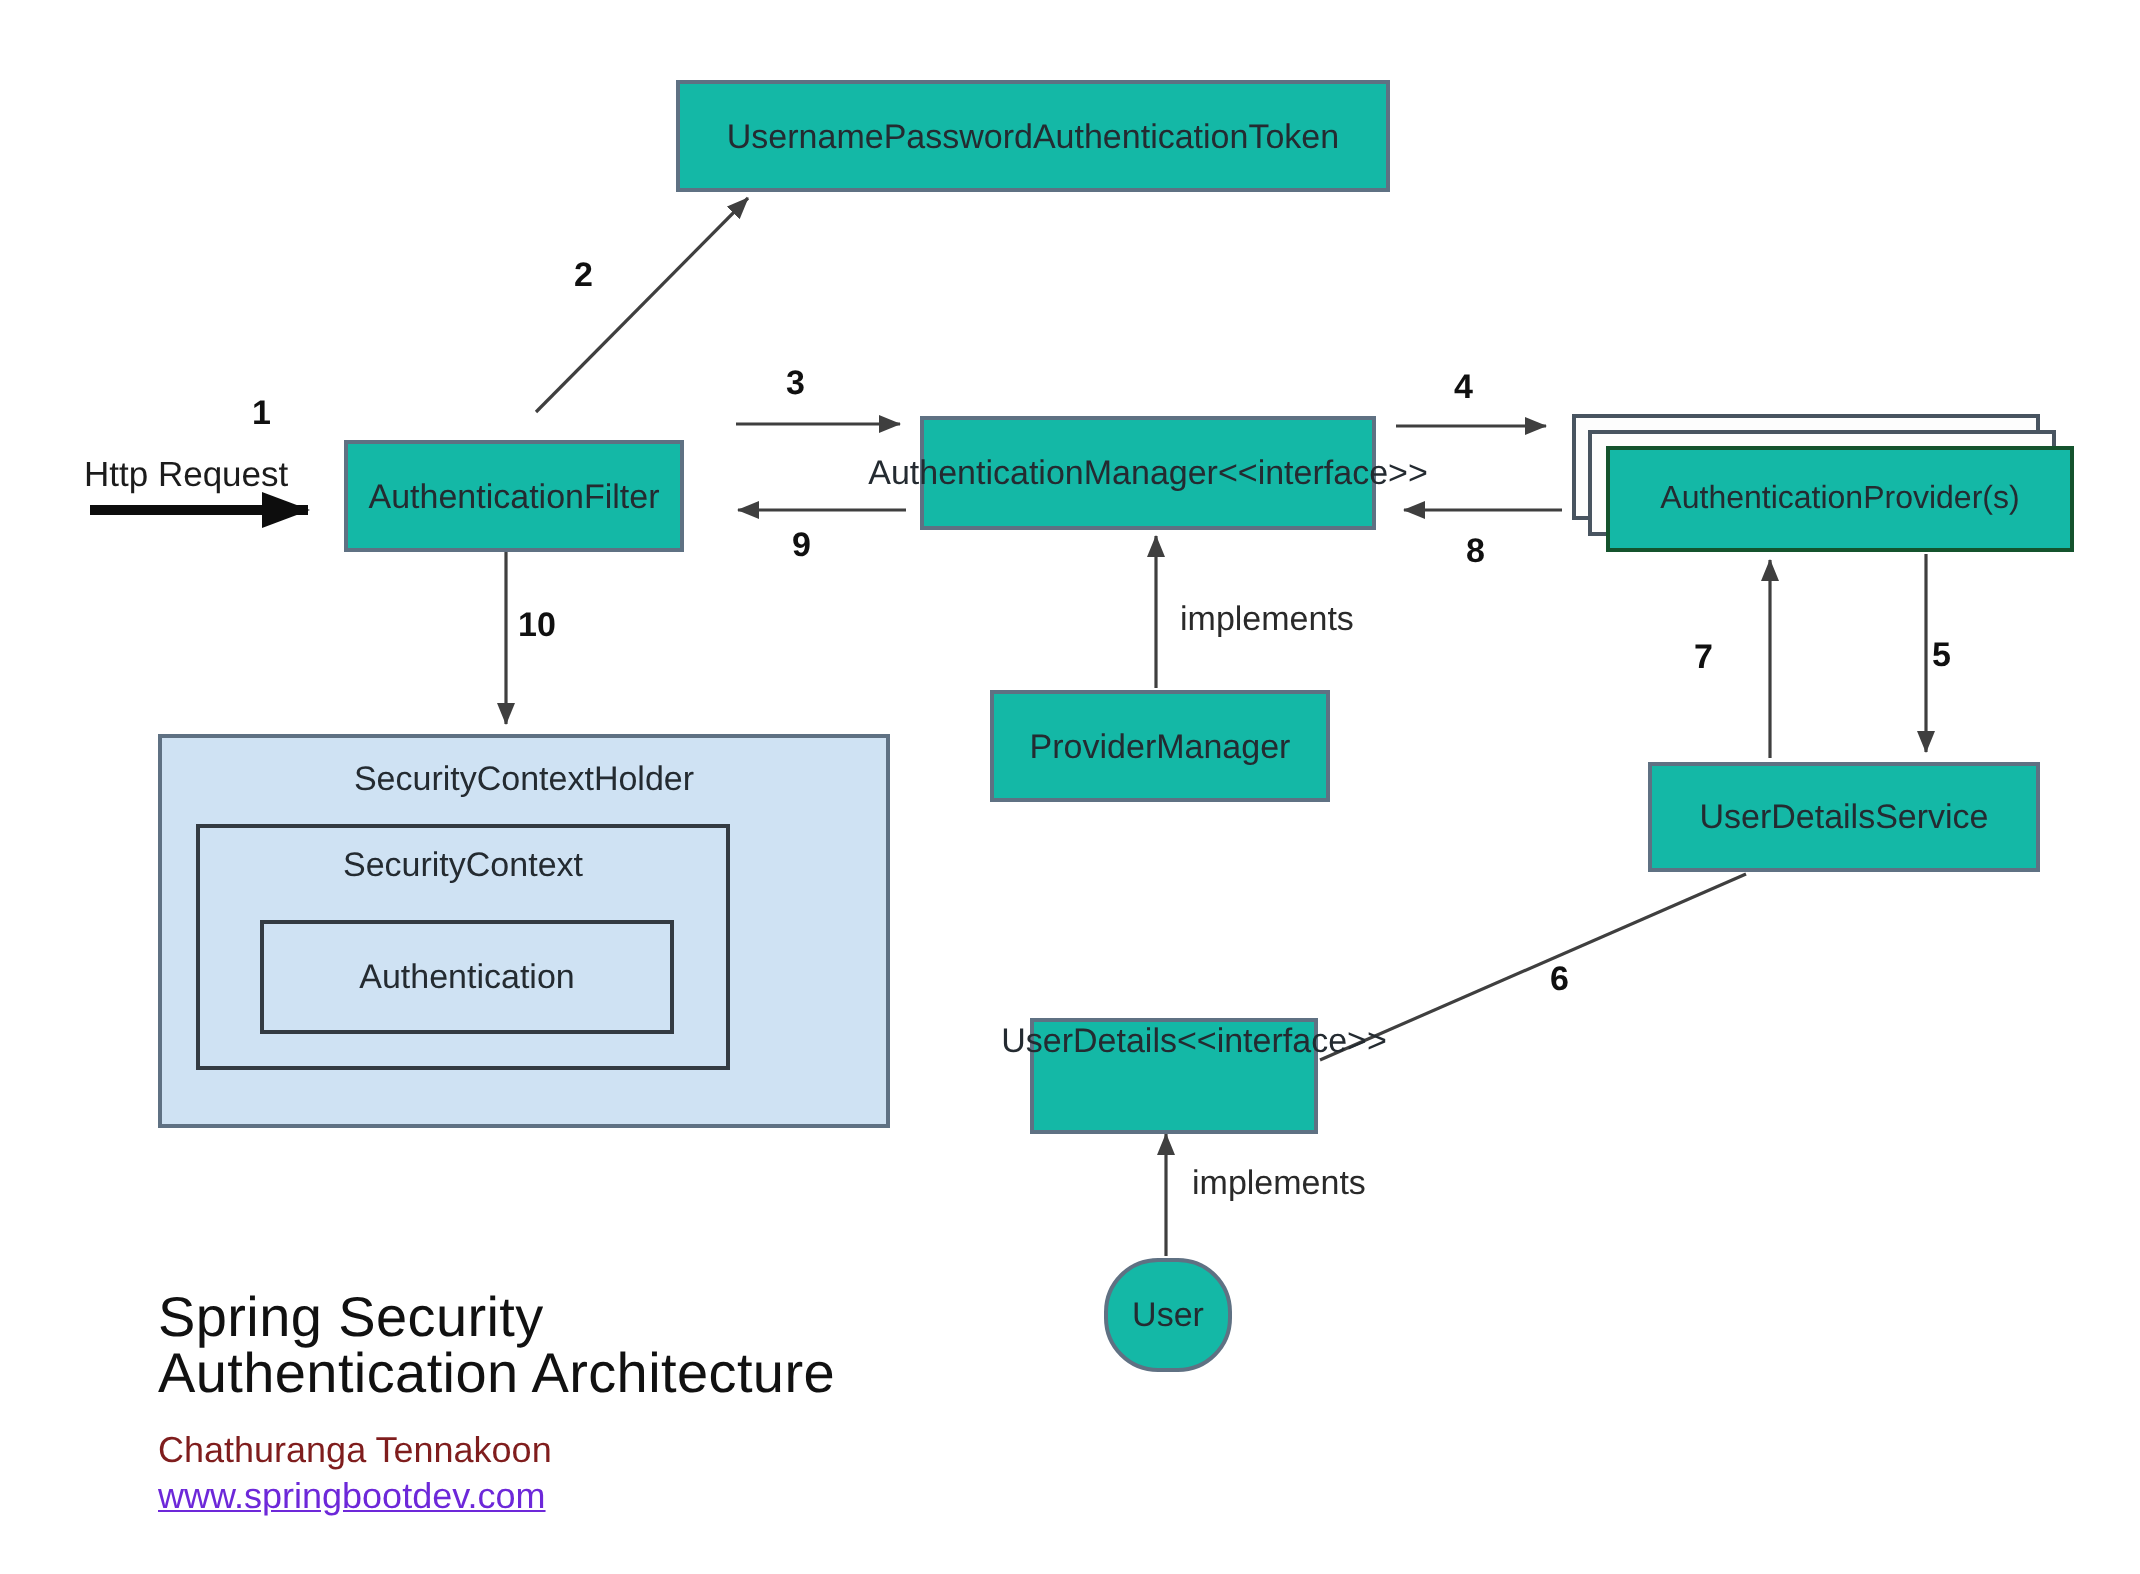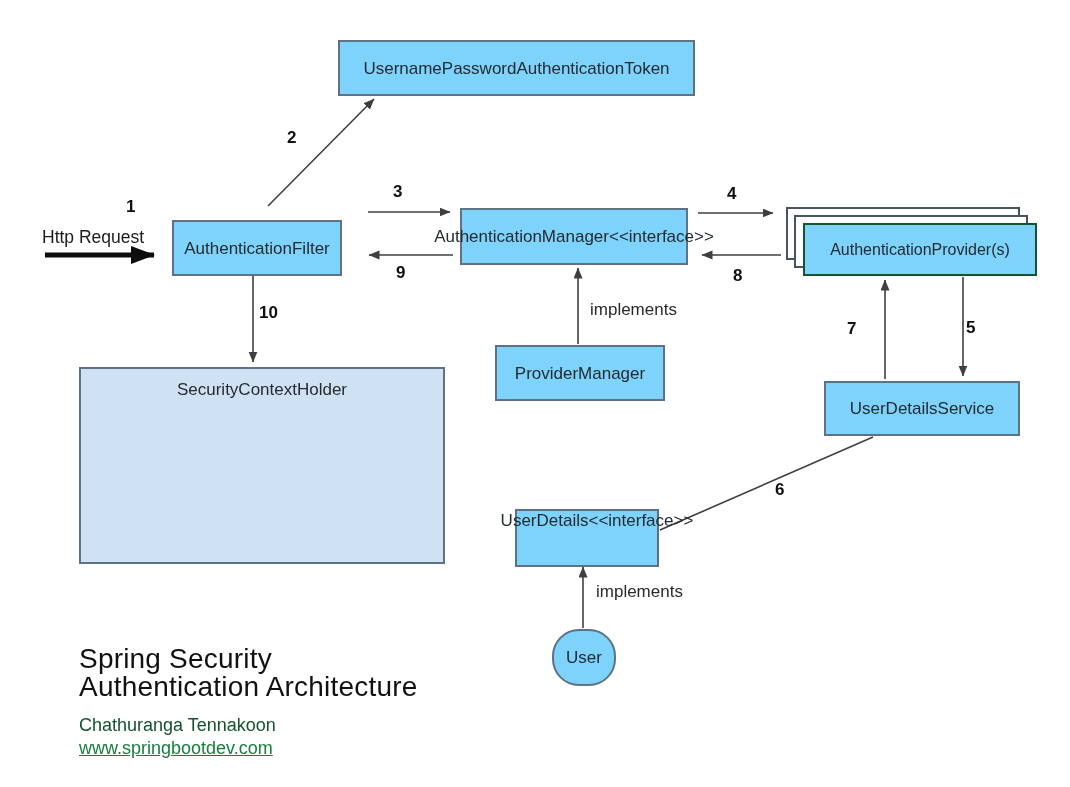--- a/index.html
+++ b/index.html
@@ -2,44 +2,44 @@
 <html><head>
 <meta charset="utf-8">
 <style>
   html,body{margin:0;padding:0;background:#ffffff;}
   #canvas{
     position:relative;width:1070px;height:787px;background:#ffffff;overflow:hidden;
     font-family:"Liberation Sans","DejaVu Sans",sans-serif;color:#20262c;
   }
   #wires{position:absolute;left:0;top:0;width:1070px;height:787px;pointer-events:none;}
   .node{
-    position:absolute;box-sizing:border-box;background:#7dd3fc;border:2px solid #5f7183;
+    position:absolute;box-sizing:border-box;background:#14b8a6;border:2px solid #5f7183;
     display:flex;align-items:center;justify-content:center;text-align:center;
     font-size:17px;line-height:19px;color:#242b31;
   }
   .node.multiline{flex-direction:row;}
   .ghost{background:#fdfdfd;border:2px solid #485460;}
   .stack-front{border:2px solid #14532d;font-size:16px;}
   .container-node{
     position:absolute;box-sizing:border-box;background:#cfe2f3;border:2px solid #5f7183;
   }
   .container-node .container-label{
     text-align:center;font-size:17px;color:#242b31;padding-top:11px;
   }
   .inner-box{border:2px solid #333b42;background:#cfe2f3;}
   .edge-num{position:absolute;font-weight:bold;font-size:17px;color:#101010;}
   .edge-text{position:absolute;font-size:17px;color:#2a2a2a;}
   .flow-label{position:absolute;font-size:17.5px;color:#1c1c1c;}
   .footer-title{
     position:absolute;left:79px;top:645px;font-size:28px;line-height:28px;
     font-weight:normal;color:#111;letter-spacing:0.2px;
   }
-  .footer-author{position:absolute;left:79px;top:715px;font-size:18px;color:#14532d;}
+  .footer-author{position:absolute;left:79px;top:715px;font-size:18px;color:#7f1d1d;}
   .footer-link{
-    position:absolute;left:79px;top:738px;font-size:18px;color:#15803d;
+    position:absolute;left:79px;top:738px;font-size:18px;color:#6d28d9;
     text-decoration:underline;cursor:pointer;
   }
 </style>
 </head>
 <body>
 
 <div id="canvas">
 
   <svg id="wires" viewBox="0 0 1070 787" xmlns="http://www.w3.org/2000/svg">
     <defs>
@@ -95,20 +95,24 @@
 
   <div class="node multiline" style="left:515px;top:509px;width:144px;height:58px;align-items:flex-start;padding-left:20px;text-align:left;">
     <span>UserDetails</span>
     <span>&lt;&lt;interface&gt;&gt;</span>
   </div>
 
   <div class="node" style="left:552px;top:629px;width:64px;height:57px;border-radius:27px;">User</div>
 
   <div class="container-node" style="left:79px;top:367px;width:366px;height:197px;">
     <div class="container-label">SecurityContextHolder</div>
+    <div class="container-node inner-box" style="left:17px;top:43px;width:267px;height:123px;">
+      <div class="container-label" style="padding-top:9px;">SecurityContext</div>
+      <div class="node inner-box" style="left:30px;top:46px;width:207px;height:57px;">Authentication</div>
+    </div>
   </div>
 
   <div class="edge-num" style="left:126px;top:197px;">1</div>
   <div class="edge-num" style="left:287px;top:128px;">2</div>
   <div class="edge-num" style="left:393px;top:182px;">3</div>
   <div class="edge-num" style="left:727px;top:184px;">4</div>
   <div class="edge-num" style="left:966px;top:318px;">5</div>
   <div class="edge-num" style="left:775px;top:480px;">6</div>
   <div class="edge-num" style="left:847px;top:319px;">7</div>
   <div class="edge-num" style="left:733px;top:266px;">8</div>

